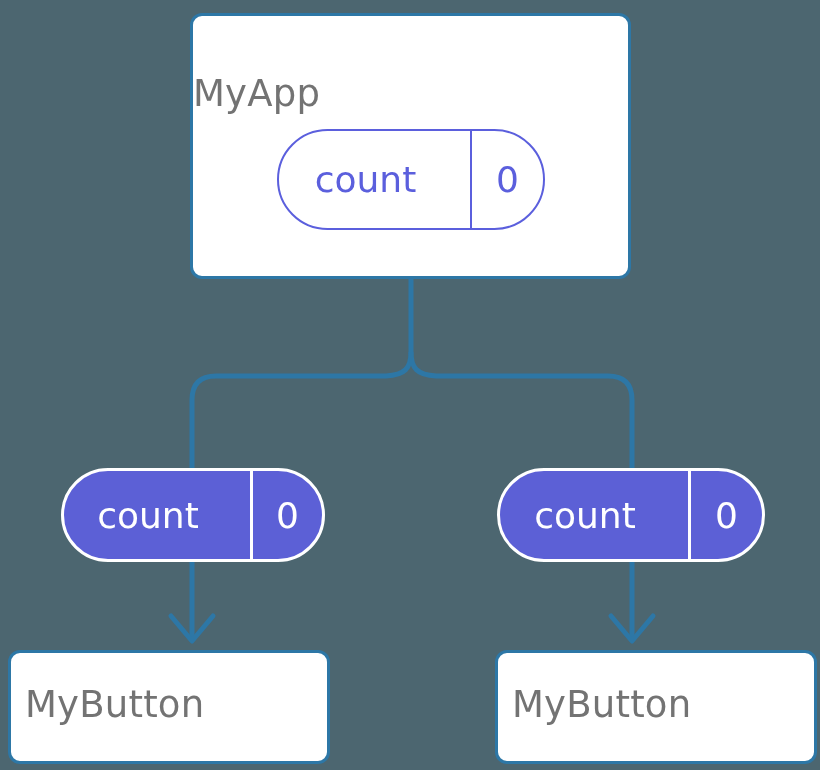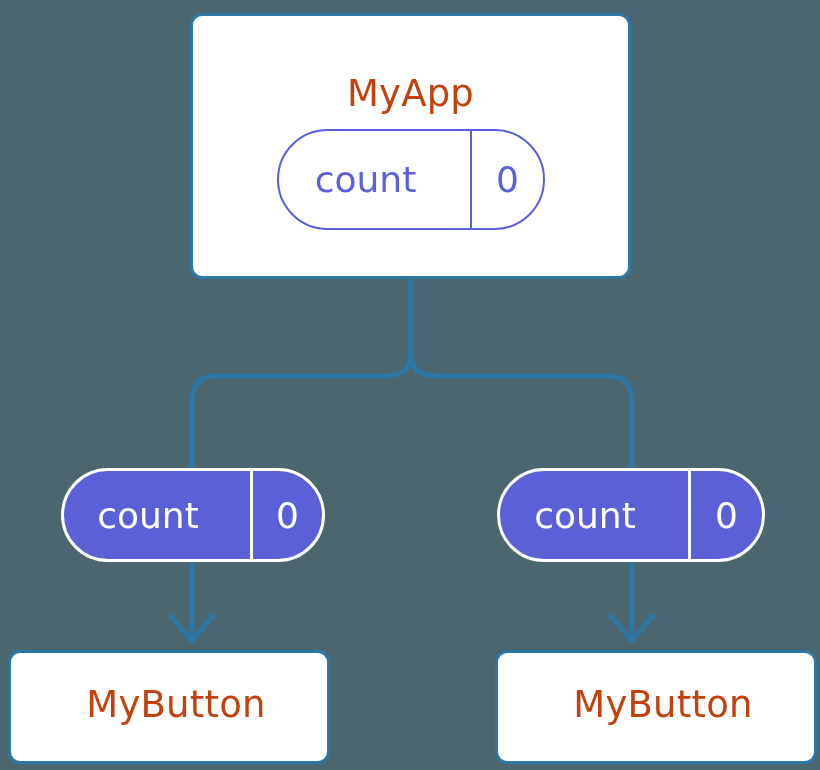--- a/index.html
+++ b/index.html
@@ -38,22 +38,22 @@
     background: #ffffff;
     border: 3px solid #2d77a6;
     border-radius: 12px;
     box-sizing: border-box;
   }
 
   .comp-title {
     position: absolute;
     left: 0;
     right: 0;
-    text-align: center;
-    color: #c2410c;
+    text-align: left;
+    color: #737373;
     font-size: 37px;
     letter-spacing: 0.2px;
     white-space: nowrap;
   }
 
   #root-box {
     left: 190px;
     top: 13px;
     width: 441px;
     height: 266px;

